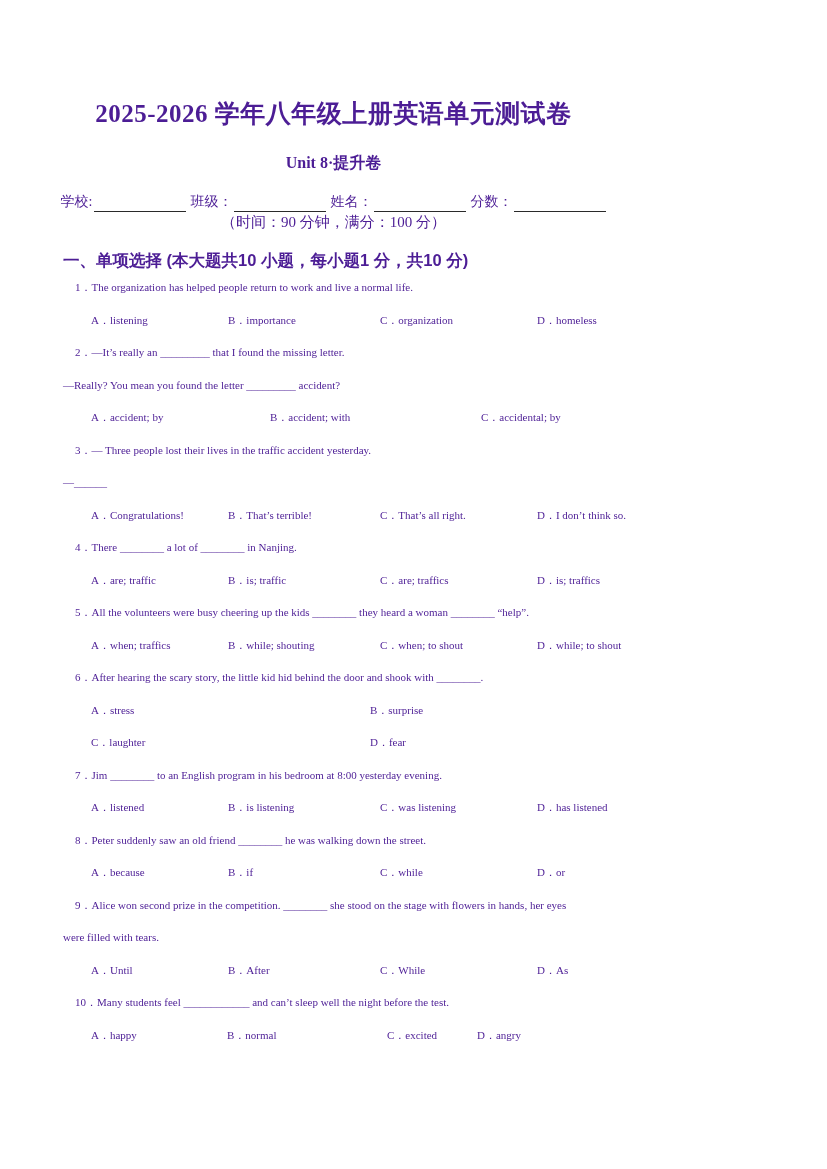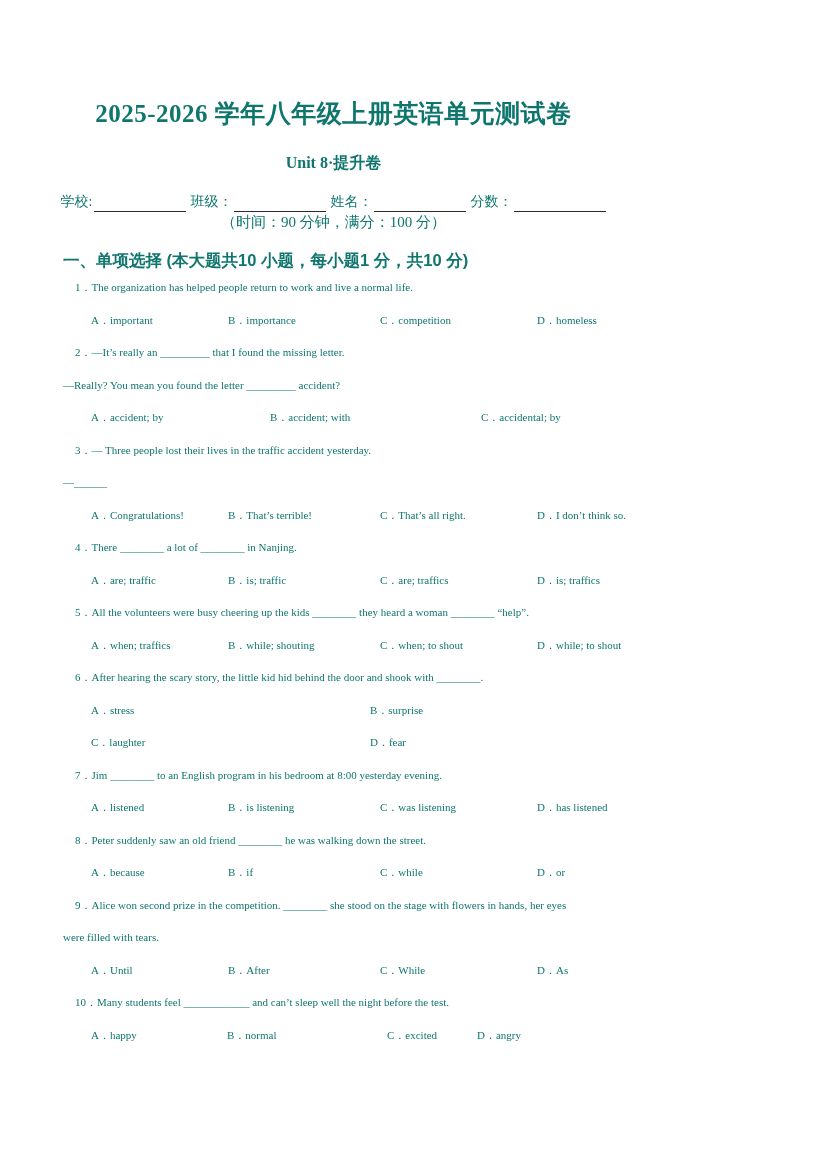--- a/index.html
+++ b/index.html
@@ -1,20 +1,20 @@
 <!DOCTYPE html>
 <html><head>
 <meta charset="utf-8">
 <style>
   html,body { margin:0; padding:0; background:#ffffff; }
   .page {
     position:relative;
     width:667px; height:1169px;
     background:#ffffff;
-    color:#0f766e;
+    color:#4c1d95;
     font-family:"Liberation Serif","DejaVu Serif",serif;
     overflow:hidden;
     border-radius:13px;
   }
   .title {
     margin:96px 0 0 0;
     text-align:center;
     font-size:25px; font-weight:bold; line-height:36px;
     letter-spacing:0.5px;
   }
@@ -87,23 +87,23 @@
 
   <div class="meta">（时间：90 分钟，满分：100 分）</div>
 
   <div class="section-title">一、单项选择 (本大题共10 小题，每小题1 分，共10 分)</div>
 
   <div class="questions">
 
     <div>
       <div class="q-line q-first"><span>1．</span><span>The organization  has helped people return to work and live  a normal life.</span></div>
       <div class="q-line options g4">
-        <span class="oc c1">A．important</span>
+        <span class="oc c1">A．listening</span>
         <span class="oc c2">B．importance</span>
-        <span class="oc c3">C．competition</span>
+        <span class="oc c3">C．organization</span>
         <span class="oc">D．homeless</span>
       </div>
     </div>
 
     <div>
       <div class="q-line q-first"><span>2．</span><span>—It’s really an _________ that I found the missing letter.</span></div>
       <div class="q-line">—Really?  You mean you found the letter _________ accident?</div>
       <div class="q-line options g3">
         <span class="oc c1">A．accident; by</span>
         <span class="oc c2">B．accident; with</span>

